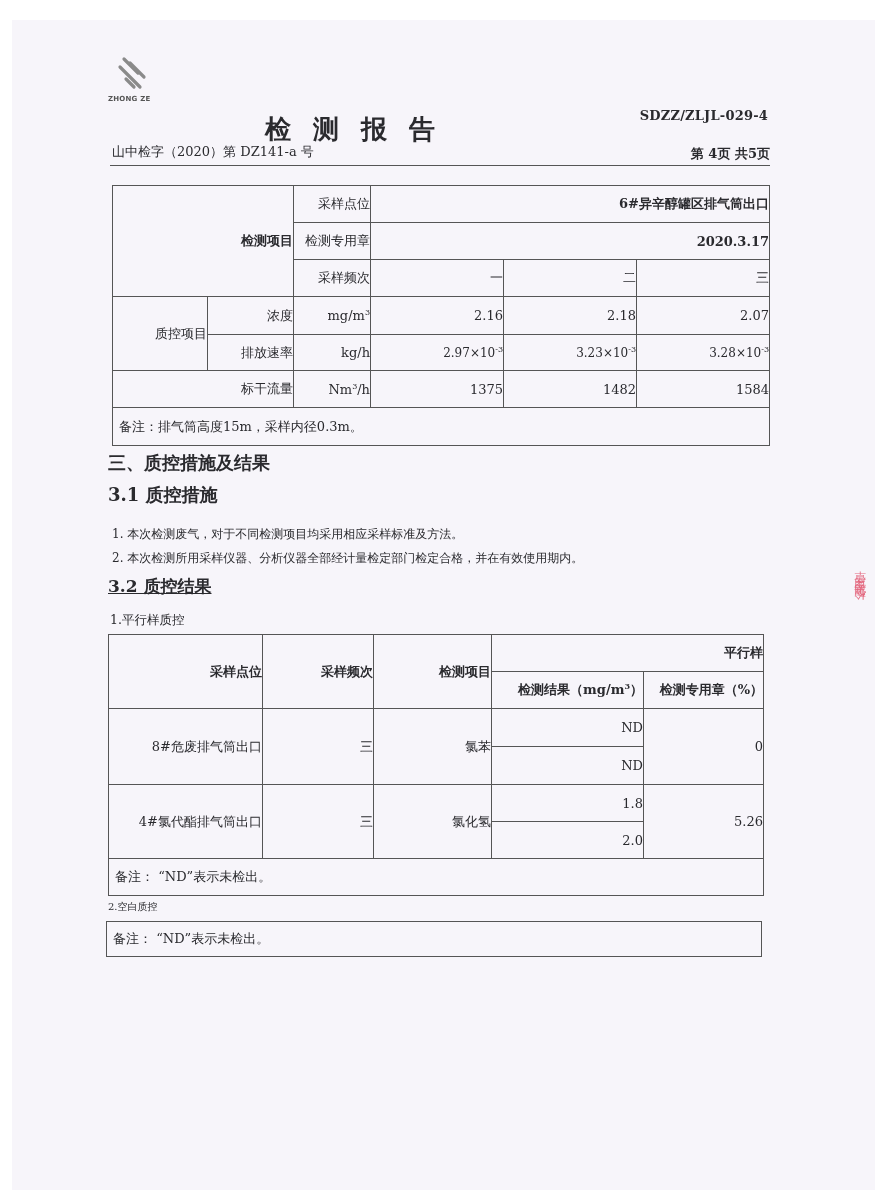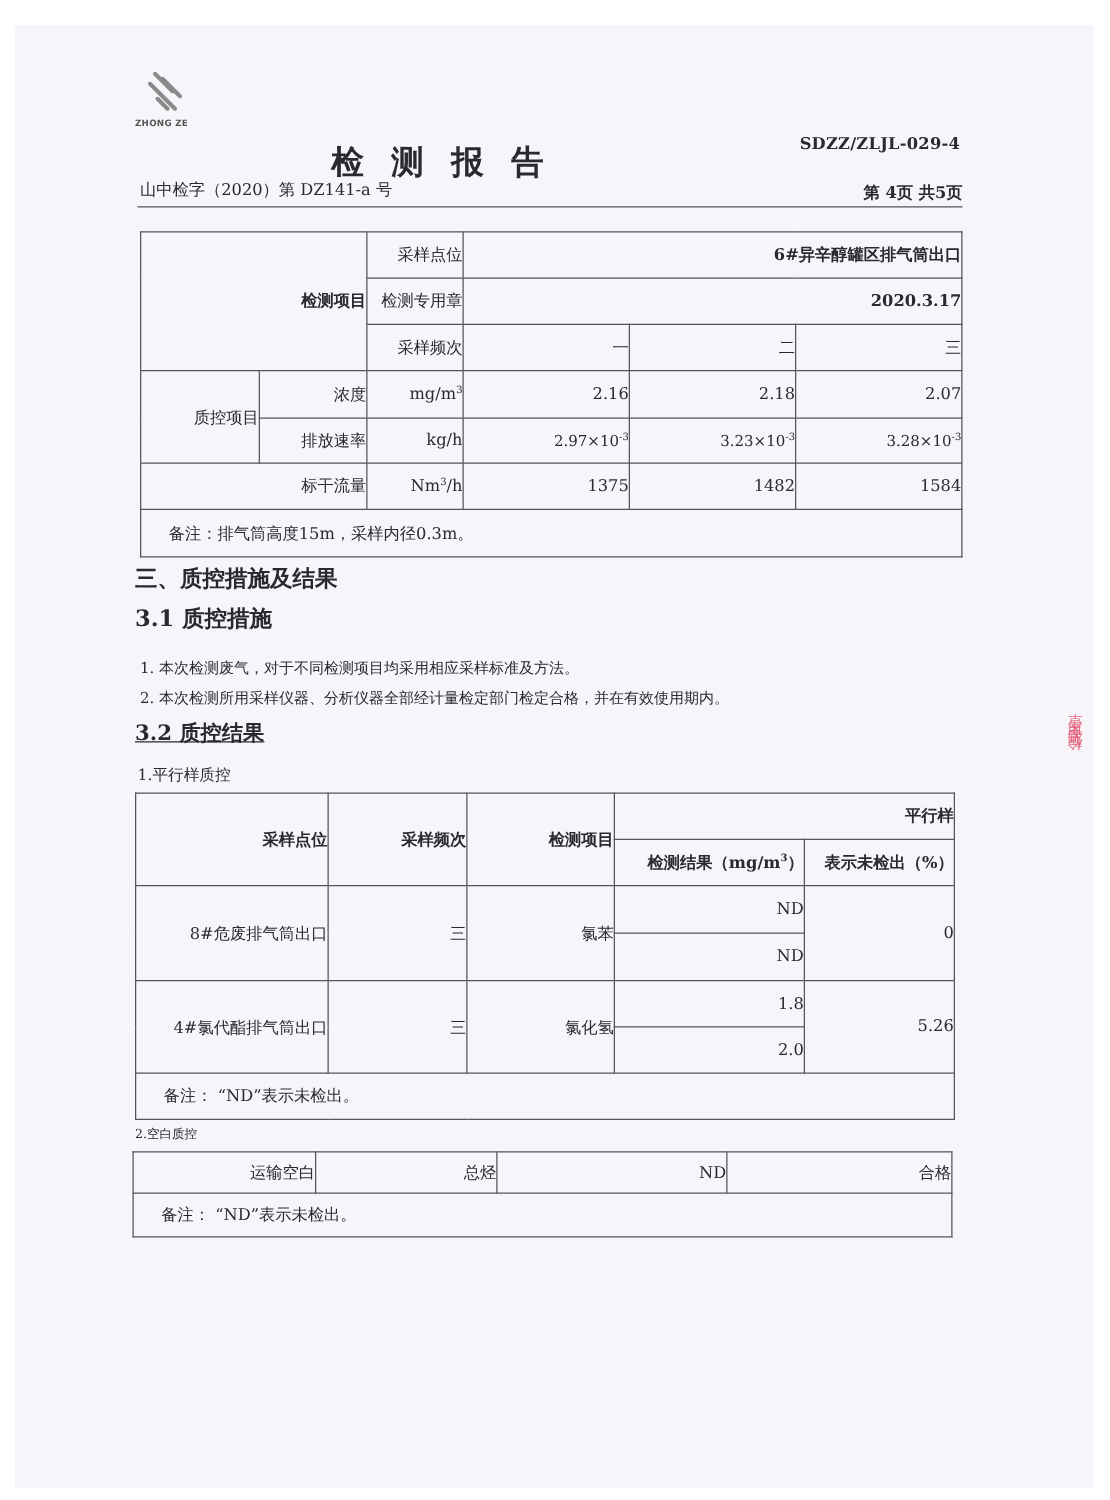--- a/index.html
+++ b/index.html
@@ -11,21 +11,21 @@
   .logo-text { position:absolute; left:0; top:40px; font-family:"DejaVu Sans","Liberation Sans",sans-serif; font-size:7px; font-weight:bold; color:#555; letter-spacing:0.2px; white-space:nowrap; }
   .docno { right:120px; top:108px; font-size:13px; font-weight:bold; letter-spacing:0.2px;margin-left:48px; }
   .title { left:0; width:700px; top:112px; text-align:center; font-size:26px; font-weight:bold; letter-spacing:22px; padding-left:22px; box-sizing:border-box; }
   .reportno { left:112px; top:143px; font-size:13px; }
   .pageinfo { right:118px; top:145px; font-size:13px; font-weight:bold; }
   .rule { left:110px; top:165px; width:660px; height:0; border-top:1.5px solid #555; }
 
   table { border-collapse:collapse; position:absolute; table-layout:fixed; }
   td, th { border:1.3px solid #555; text-align:right; vertical-align:middle; padding:0; font-weight:normal; font-size:13px; }
   .b { font-weight:bold; }
-  .note { text-align:left; padding-left:22px; font-size:13px; }
+  .note { text-align:left; padding-left:6px; font-size:13px; }
   sup { font-size:8px; vertical-align:5px; line-height:0; }
 
   .t1 { left:112px; top:185px; width:657px; }
   .t2 { left:108px; top:634px; width:655px; }
   .t3 { left:106px; top:921px; width:655px; }
 
   .h-sec { left:108px; top:451px; font-size:18px; font-weight:bold; }
   .h-31 { left:108px; top:483px; font-size:18px; font-weight:bold; }
   .p1 { left:112px; top:526px; font-size:12px; }
   .p2 { left:112px; top:550px; font-size:12px; }
@@ -128,21 +128,21 @@
   </colgroup>
   <tbody>
       <tr style="height:37px">
     <td rowspan="2" class="b">采样点位</td>
     <td rowspan="2" class="b">采样频次</td>
     <td rowspan="2" class="b">检测项目</td>
     <td colspan="2" class="b">平行样</td>
   </tr>
   <tr style="height:37px">
     <td class="b"><span>检测结果（mg/m</span><sup>3</sup><span>）</span></td>
-    <td class="b">表示未检出（%）</td>
+    <td class="b">检测专用章（%）</td>
   </tr>
   <tr style="height:38px">
     <td rowspan="2">8#危废排气筒出口</td>
     <td rowspan="2">三</td>
     <td rowspan="2">氯苯</td>
     <td>ND</td>
     <td rowspan="2">0</td>
   </tr>
   <tr style="height:38px">
     <td>ND</td>
@@ -166,25 +166,19 @@
 <div class="abs sub2">2.空白质控</div>
 
 <table class="t3">
   <colgroup>
     <col style="width:146px">
       <col style="width:145px">
       <col style="width:184px">
       <col style="width:180px">
   </colgroup>
   <tbody>
-  <tr style="height:33px">
-    <td>运输空白</td>
-    <td>总烃</td>
-    <td>ND</td>
-    <td>合格</td>
-  </tr>
   <tr style="height:35px">
     <td colspan="4" class="note">备注：  “ND”表示未检出。</td>
   </tr>
 </tbody>
   </table>
 
 <div class="abs stamp">检测专用章</div>
 
 </body></html>

